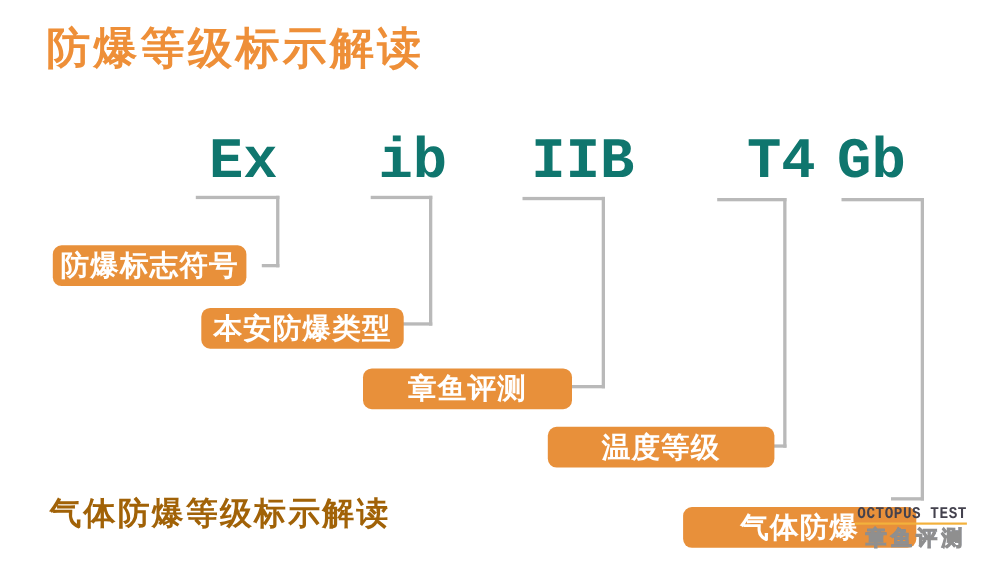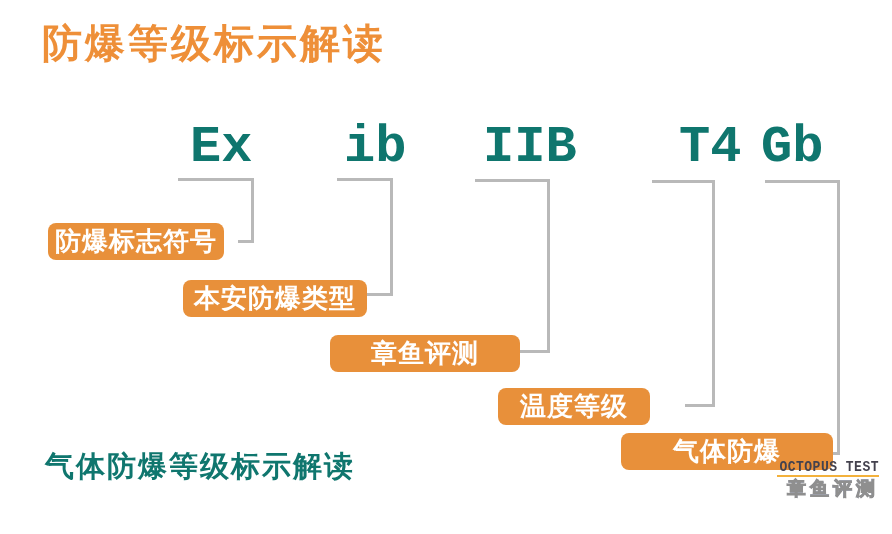--- a/index.html
+++ b/index.html
@@ -12,21 +12,21 @@
   }
   
   .page-title{
     position:absolute;left:42px;top:16px;
     font-size:40px;font-weight:bold;letter-spacing:3px;
     color:#EE8F38;white-space:nowrap;
   }
   .footer-title{
     position:absolute;left:45px;top:447px;
     font-size:29px;font-weight:bold;letter-spacing:2px;
-    color:#0f766e;white-space:nowrap;
+    color:#a16207;white-space:nowrap;
   }
   
   .sym{
     position:absolute;top:122px;
     font-size:52px;font-weight:bold;color:#0f766e;
     line-height:52px;white-space:nowrap;
   }
   #sym-0{left:190px;}
   #sym-1{left:344px;}
   #sym-2{left:483px;}
@@ -58,22 +58,22 @@
   .tag{
     position:absolute;height:37px;
     background:#E8903A;border-radius:8px;
     color:#ffffff;font-weight:bold;font-size:26px;letter-spacing:1px;
     display:flex;align-items:center;justify-content:center;
     white-space:nowrap;
   }
   #tag-0{left:48px; top:223px;width:176px;}
   #tag-1{left:183px;top:280px;width:184px;}
   #tag-2{left:330px;top:335px;width:190px;}
-  #tag-3{left:498px;top:388px;width:152px;}
-  #tag-4{left:621px;top:433px;width:212px;}
+  #tag-3{left:498px;top:388px;width:206px;}
+  #tag-4{left:621px;top:461px;width:212px;}
   
   .watermark{
     position:absolute;left:777px;top:459px;width:102px;
     text-align:right;
   }
   .wm-en{
     font-size:13px;font-weight:bold;color:#44424E;
     letter-spacing:0.5px;white-space:nowrap;line-height:15px;
     transform:scaleY(1.15);
   }

